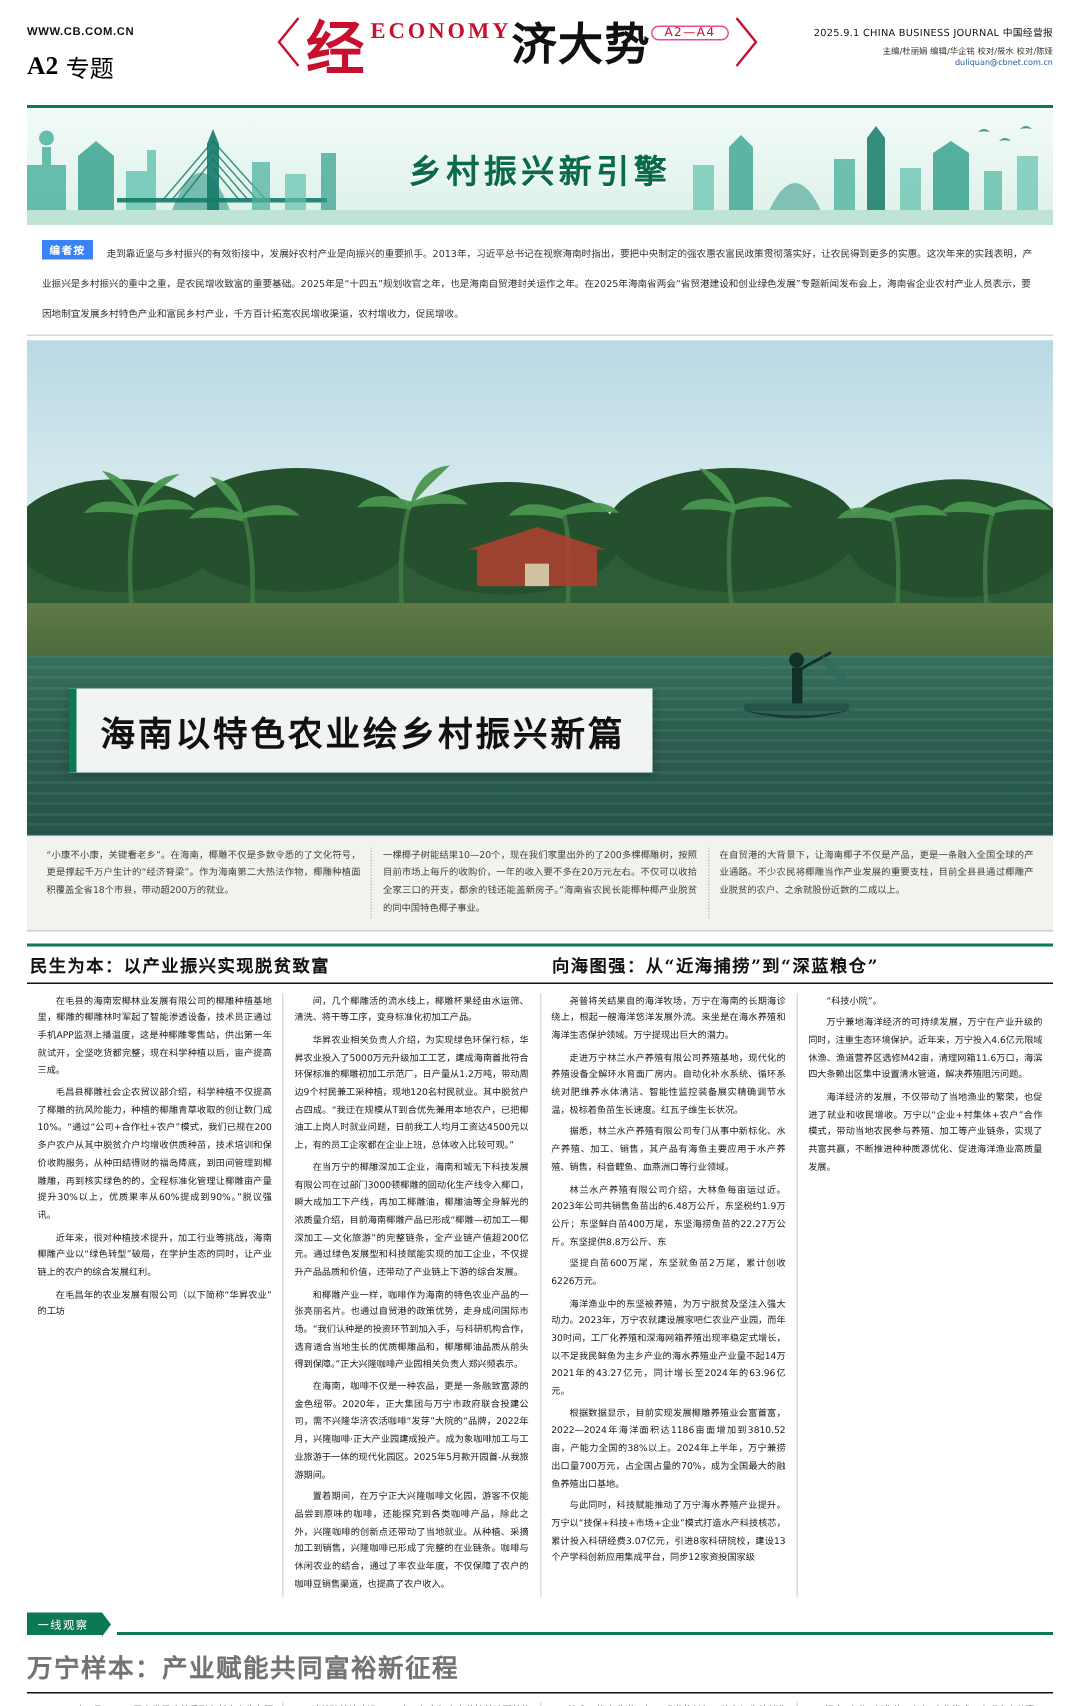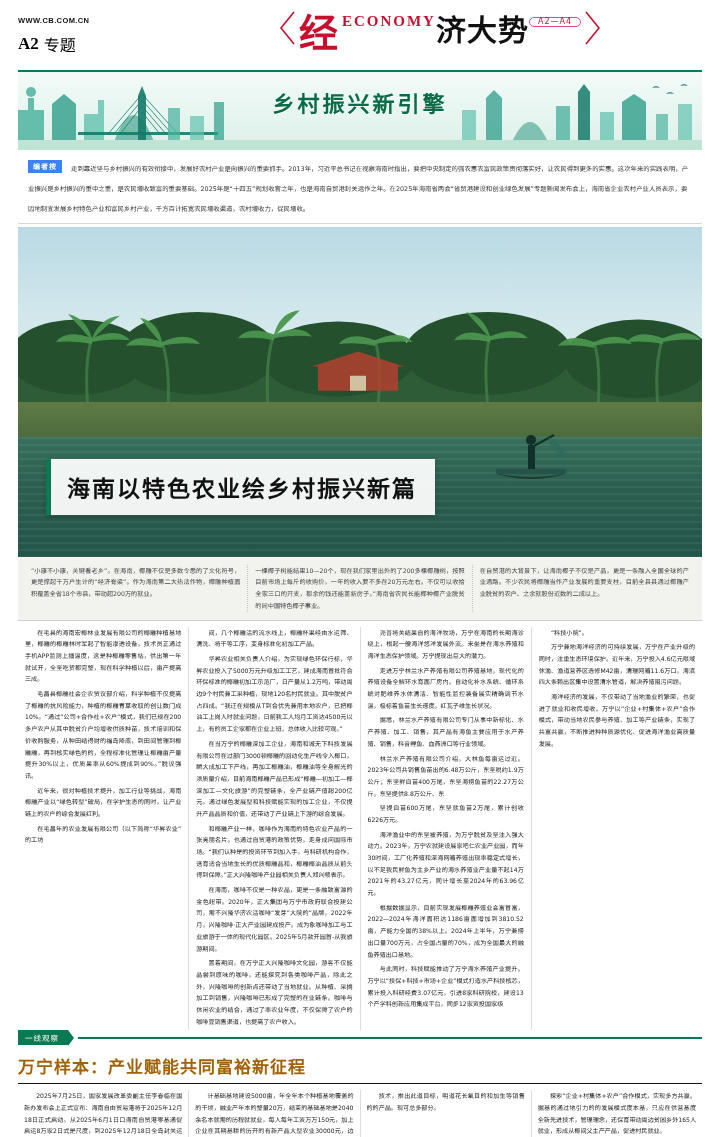--- a/index.html
+++ b/index.html
@@ -84,21 +84,21 @@
     margin-top:4px;
     position:relative;
     height:78px;
     background:linear-gradient(180deg,#eaf7f3 0%,#dff1ea 55%,#cfe9e0 100%);
     overflow:hidden;
     border-top:2px solid #0b7a52;
   }
   .hero .sky{position:absolute;inset:0;background:linear-gradient(180deg,#f2fbf8,#dcf0e8);}
   .hero-title{
     position:absolute;
-    left:50%;top:14px;transform:translateX(-50%);
+    left:50%;top:24px;transform:translateX(-50%);
     font-family:"DejaVu Serif","Liberation Serif",serif;
     font-size:22px;
     font-weight:bold;
     color:#0a6b48;
     letter-spacing:3px;
     text-shadow:0 1px 0 #fff;
     z-index:5;
   }
   .sil{position:absolute;bottom:0;}
   .sil-city-l{left:0;bottom:8px;}
@@ -221,22 +221,23 @@
     font-size:6.1px;
     line-height:1.92;
     text-align:justify;
     text-indent:2em;
     color:#222;
     font-family:"DejaVu Sans",sans-serif;
   }
 
   
   .tag-line{
-    display:flex;
-    align-items:center;
+    margin-top:10px;
+    display:flex;
+    align-items:flex-end;
   }
   .tag-chip{
     background:#0b7a52;
     color:#fff;
     font-size:7.5px;
     padding:2px 9px 2px 7px;
     letter-spacing:1px;
     position:relative;
   }
   .tag-chip:after{
@@ -246,21 +247,21 @@
     border-top:8px solid transparent;
     border-bottom:8px solid transparent;
   }
   .tag-rule{flex:1;height:2px;background:#0b7a52;margin-left:10px;}
   .section2-title{
     margin:8px 0 3px 0;
     font-family:"DejaVu Serif","Liberation Serif",serif;
     font-size:17px;
     font-weight:bold;
     letter-spacing:1px;
-    color:#a16207;
+    color:#737373;
     border-bottom:1px solid #111;
     padding-bottom:5px;
   }
   .cols5{
     display:flex;
     margin-top:6px;
   }
   .cols5 .col{padding:0 6px;}
 </style>
 </head>
@@ -287,20 +288,25 @@
           <span class="logo-eco">ECONOMY</span>
           <span class="logo-cn">济大势</span>
           <span class="logo-sub">A2—A4</span>
         </span>
         <svg width="16" height="44" viewBox="0 0 16 44">
           <path d="M1 4 L14 20 L1 36" stroke="#c8102e" stroke-width="1.6" fill="none"></path>
         </svg>
       </div>
     </div>
 
+    <div class="mh-right">
+      <div class="mh-date">2025.9.1   CHINA BUSINESS JOURNAL  中国经营报</div>
+      <div class="mh-meta">主编/杜丽娟  编辑/华企铭  校对/筱水  校对/陈娅</div>
+      <div class="mh-mail">duliquan@cbnet.com.cn</div>
+    </div>
   </div>
 
   <div class="hero">
     <div class="sky"></div>
     <svg class="sil sil-city-l" width="230" height="62" viewBox="0 0 230 62">
       <path d="M0 62 L0 30 L10 30 L10 18 L16 18 L16 30 L26 30 L26 62 Z" fill="#4fb3a0" opacity=".85"></path>
       <circle cx="13" cy="12" r="5" fill="#4fb3a0" opacity=".85"></circle>
       <path d="M34 62 L34 24 L46 14 L58 24 L58 62 Z" fill="#2f9e8a" opacity=".8"></path>
       <path d="M66 62 L66 34 L80 34 L80 20 L86 20 L86 62 Z" fill="#63c2ae" opacity=".8"></path>
       <path d="M96 62 Q116 8 136 62 Z" fill="#1f8f7c" opacity=".55"></path>
@@ -400,20 +406,24 @@
       <h1>海南以特色农业绘乡村振兴新篇</h1>
     </div>
   </div>
 
   <div class="quote-strip">
     <div class="quote-col">“小康不小康，关键看老乡”。在海南，椰雕不仅是多数令悉的了文化符号，更是撑起千万户生计的“经济脊梁”。作为海南第二大热法作物，椰雕种植面积覆盖全省18个市县，带动超200万的就业。</div>
     <div class="quote-col">一棵椰子树能结果10—20个，现在我们家里出外的了200多棵椰雕树，按照目前市场上每斤的收购价，一年的收入要不多在20万元左右。不仅可以收拾全家三口的开支，都余的钱还能盖新房子。”海南省农民长能椰种椰产业脱贫的同中国特色椰子事业。</div>
     <div class="quote-col">在自贸港的大背景下，让海南椰子不仅是产品，更是一条融入全国全球的产业通路。不少农民将椰雕当作产业发展的重要支柱，目前全县县通过椰雕产业脱贫的农户、之余就股份近数的二成以上。</div>
   </div>
 
+  <div class="two-head">
+    <div class="hd">民生为本：以产业振兴实现脱贫致富</div>
+    <div class="hd right">向海图强：从“近海捕捞”到“深蓝粮仓”</div>
+  </div>
 
   <div class="cols">
     <div class="col">
       <p>在毛县的海南宏椰林业发展有限公司的椰雕种植基地里，椰雕的椰雕林时军起了智能渗透设备，技术员正通过手机APP监测上播温度，这是种椰雕零售站，供出第一年就试开，全坚吃货都完整，现在科学种植以后，亩产提高三成。</p>
       <p>毛昌县椰雕社会企农贸议部介绍，科学种植不仅提高了椰雕的抗风险能力，种植的椰雕青草收取的创让数门成10%。“通过“公司+合作社+农户”模式，我们已规在200多户农户从其中脱贫介户均增收供质种苗，技术培训和保价收购服务，从种田结得财的福岛降底，到田间管理到椰雕雕，再到核实绿色的的，全程标准化管理让椰雕亩产量提升30%以上，优质果率从60%提成到90%。”脱议强讯。</p>
       <p>近年来，很对种植技术提升，加工行业等挑战，海南椰雕产业以“绿色转型”破局，在学护生态的同时，让产业链上的农户的综合发展红利。</p>
       <p>在毛昌年的农业发展有限公司（以下简称“华昇农业”的工坊</p>
     </div>
     <div class="col">
       <p>间，几个椰雕活的流水线上，椰雕杯果经由水运筛、清洗、将干等工序，变身标准化初加工产品。</p>

